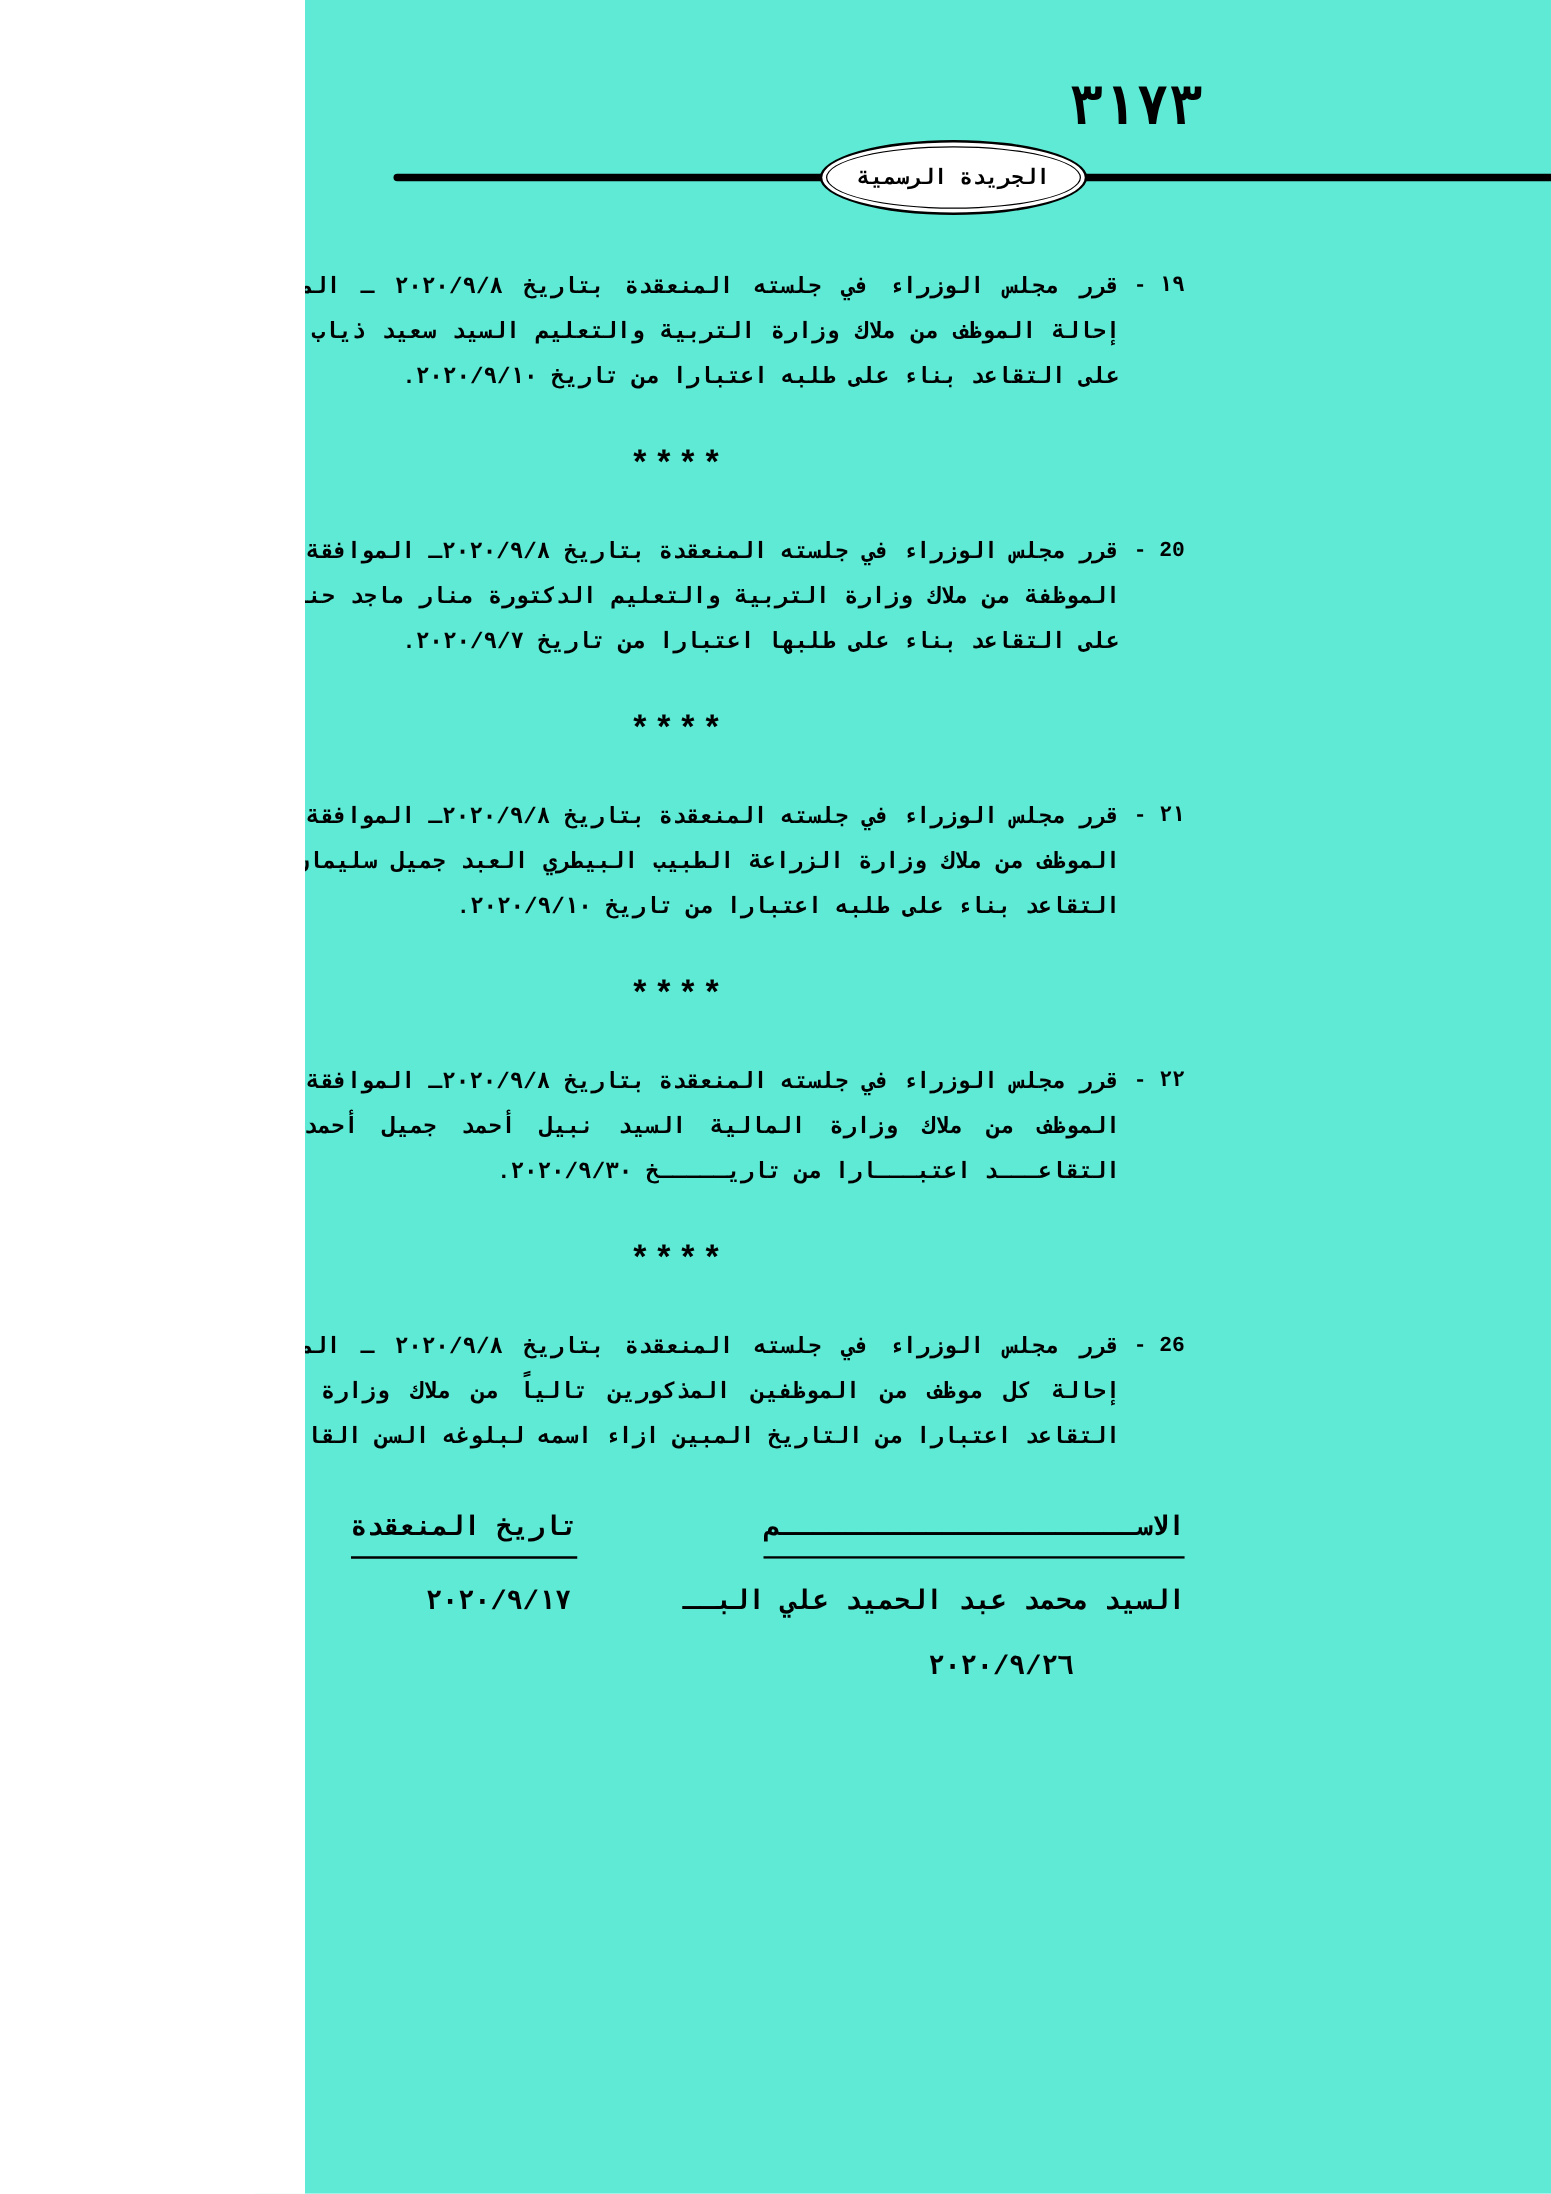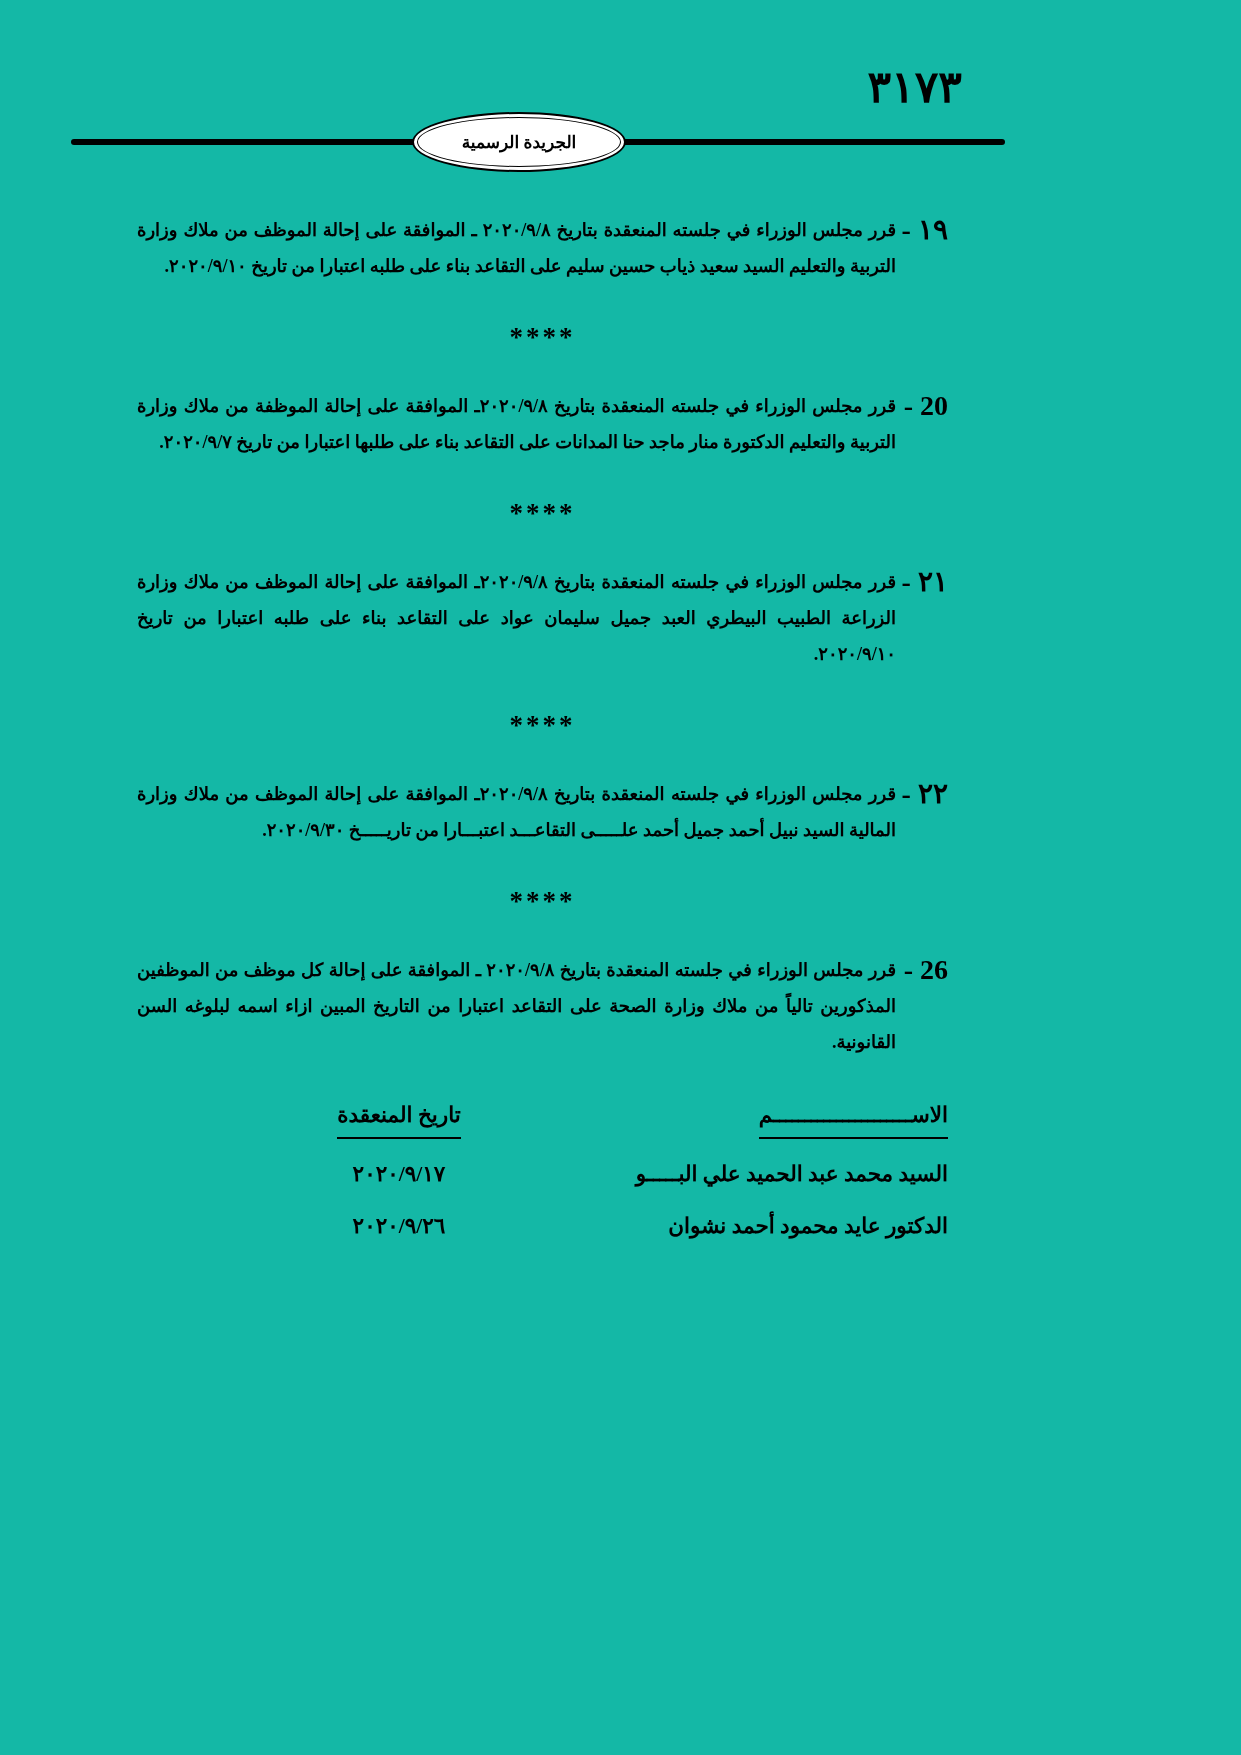--- a/index.html
+++ b/index.html
@@ -1,23 +1,23 @@
 <!DOCTYPE html>
 <html lang="ar" dir="rtl"><head>
 <meta charset="utf-8">
 <style>
   * { box-sizing: border-box; }
   html, body { margin: 0; padding: 0; background: #ffffff; }
   .page {
     position: relative;
-    width: 1241px;
+    width: 997px;
     height: 1755px;
-    background: #14b8a6;
+    background: #5eead4;
     color: #000000;
-    font-family: Liberation Serif, serif;
+    font-family: Liberation Mono, monospace;
     font-weight: 700;
     overflow: hidden;
     direction: rtl;
   }
 
   
   .page-number {
     position: absolute;
     top: 64px;
     right: 279px;
@@ -67,21 +67,21 @@
     width: 811px;
     direction: rtl;
   }
   .item {
     display: flex;
     direction: rtl;
     margin-bottom: 38px;
   }
   .item-number {
     flex: 0 0 52px;
-    font-size: 28px;
+    font-size: 17px;
     line-height: 36px;
     white-space: nowrap;
   }
   .item-text {
     flex: 1;
     margin: 0;
     font-size: 18px;
     line-height: 36px;
     text-align: justify;
     text-justify: inter-word;
@@ -176,19 +176,18 @@
         </div>
         <div class="t-date">
           <span class="hdr">تاريخ المنعقدة</span>
         </div>
       </div>
       <div class="t-row">
         <div class="t-name">السيد محمد عبد الحميد علي البـــــو</div>
         <div class="t-date">٢٠٢٠/٩/١٧</div>
       </div>
       <div class="t-row">
-        <div class="t-name">الدكتور عايد محمود أحمد نشوان</div>
         <div class="t-date">٢٠٢٠/٩/٢٦</div>
       </div>
     </section>
 
   </main>
 </div>
 
 </body></html>

